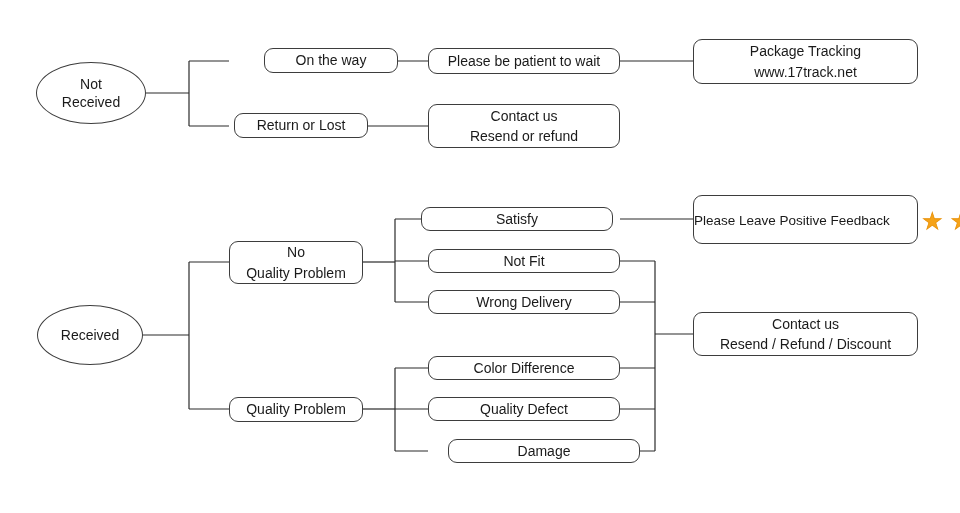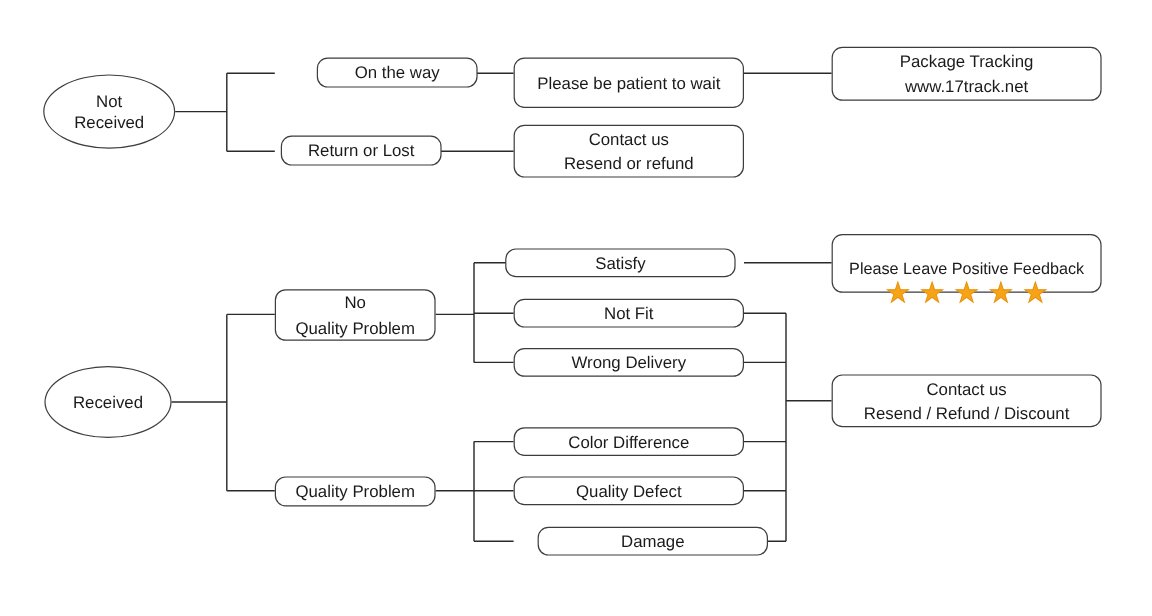--- a/index.html
+++ b/index.html
@@ -30,24 +30,25 @@
     white-space: pre-line;
     font-size: 14px;
     line-height: 1.45;
     z-index: 2;
   }
   .node.ellipse {
     border-radius: 50%;
     line-height: 1.3;
   }
   .node.feedback {
-    flex-direction: column;
+    flex-direction: row;
     justify-content: flex-start;
-    padding-top: 20px;
+    padding-top: 3px;
     line-height: 1.2;
+    gap: 24px;
   }
   .feedback-label {
     font-size: 13.5px;
     white-space: nowrap;
   }
   .stars {
     color: #f6a318;
     font-size: 23px;
     letter-spacing: 8px;
     line-height: 1.0;
@@ -100,21 +101,21 @@
     </g>
   </svg>
 
   <div class="node ellipse" style="left:36px; top:62px; width:110px; height:62px;">Not
 Received</div>
 
   <div class="node" style="left:229px; top:48px; width:134px; height:25px;margin-left:35px;">On the way</div>
 
   <div class="node" style="left:234px; top:113px; width:134px; height:25px;">Return or Lost</div>
 
-  <div class="node" style="left:428px; top:48px; width:192px; height:42px;">Please be patient to wait</div>
+  <div class="node" style="left:428px; top:48px; width:192px; height:26px;">Please be patient to wait</div>
 
   <div class="node" style="left:428px; top:104px; width:192px; height:44px;">Contact us
 Resend or refund</div>
 
   <div class="node" style="left:693px; top:39px; width:225px; height:45px;">Package Tracking
 www.17track.net</div>
 
   <div class="node ellipse" style="left:37px; top:305px; width:106px; height:60px;">Received</div>
 
   <div class="node" style="left:229px; top:241px; width:134px; height:43px;">No

